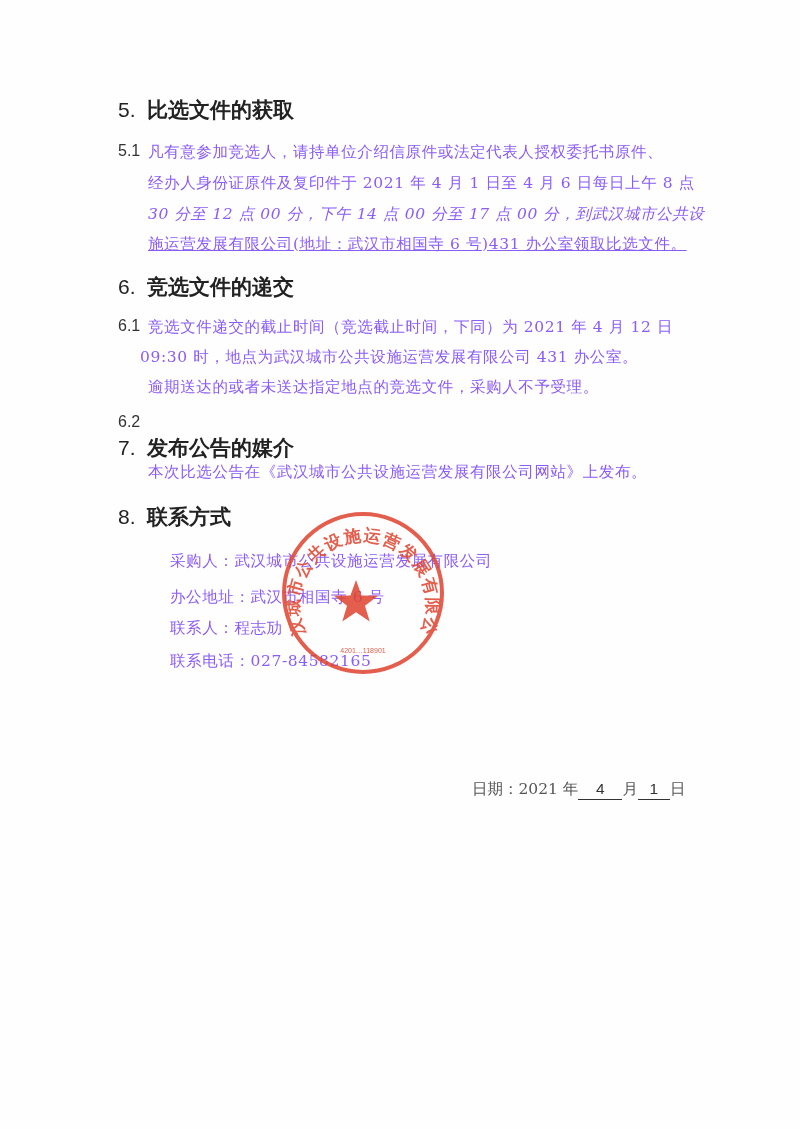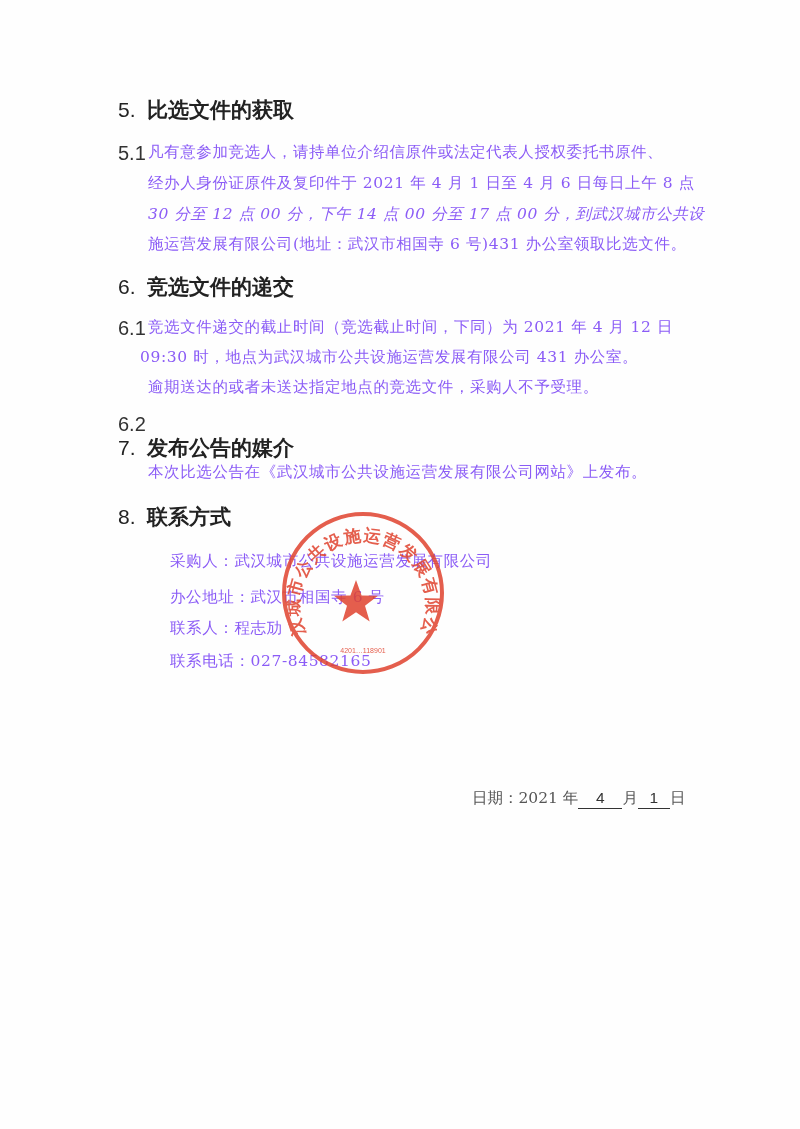--- a/index.html
+++ b/index.html
@@ -6,36 +6,36 @@
     body {
       width: 800px; height: 1129px; background: #fefefe;
       position: relative; overflow: hidden;
       font-family: "DejaVu Serif", "Liberation Serif", serif;
       color: #3a3a3a;
     }
     .line { position: absolute; white-space: nowrap; font-size: 15.5px; line-height: 20px; }
     .heading { font-family: "DejaVu Sans", "Liberation Sans", sans-serif; font-weight: bold; color: #222; font-size: 21px; }
     .heading .hnum { font-family: "Liberation Sans", sans-serif; font-weight: normal; display: inline-block; width: 29px; }
     .body-text { color: #8b5cf6; letter-spacing: 0.6px; }
-    .sub-num { position: absolute; font-family: "Liberation Sans", sans-serif; font-size: 20px; color: #333; }
-    .date-line { color: #555; margin-top: 9px; }
+    .sub-num { position: absolute; font-family: "Liberation Sans", sans-serif; font-size: 16px; color: #333; }
+    .date-line { color: #555; }
     .u { display: inline-block; border-bottom: 1px solid #333; text-align: center; font-family: "Liberation Sans", sans-serif; color:#333; }
     #seal { position: absolute; left: 280px; top: 510px; width: 166px; height: 166px; opacity: 0.85; pointer-events: none; }
   </style>
 </head>
 <body>
 
 <div class="line heading" style="left:118px; top:100px;">
   <span class="hnum">5.</span><span>比选文件的获取</span>
 </div>
 <div class="sub-num" style="left:118px; top:142px;">5.1</div>
 <div class="line body-text" style="left:148px; top:142px;">凡有意参加竞选人，请持单位介绍信原件或法定代表人授权委托书原件、</div>
 <div class="line body-text" style="left:148px; top:173px;">经办人身份证原件及复印件于 2021 年 4 月 1 日至 4 月 6 日每日上午 8 点</div>
 <div class="line body-text" style="left:148px; top:204px;font-style:italic;">30 分至 12 点 00 分，下午 14 点 00 分至 17 点 00 分，到武汉城市公共设</div>
-<div class="line body-text" style="left:148px; top:234px;">施运营发展有限公司(地址：武汉市相国寺 6 号)431 办公室领取比选文件。</div>
+<div class="line body-text" style="left:148px; top:234px;text-decoration:underline;">施运营发展有限公司(地址：武汉市相国寺 6 号)431 办公室领取比选文件。</div>
 
 <div class="line heading" style="left:118px; top:277px;">
   <span class="hnum">6.</span><span>竞选文件的递交</span>
 </div>
 <div class="sub-num" style="left:118px; top:317px;">6.1</div>
 <div class="line body-text" style="left:148px; top:317px;">竞选文件递交的截止时间（竞选截止时间，下同）为 2021 年  4  月  12 日</div>
 <div class="line body-text" style="left:140px; top:347px;">09:30 时，地点为武汉城市公共设施运营发展有限公司 431 办公室。</div>
 <div class="sub-num" style="left:118px; top:377px;margin-top:36px;">6.2</div>
 <div class="line body-text" style="left:148px; top:377px;">逾期送达的或者未送达指定地点的竞选文件，采购人不予受理。</div>
 

